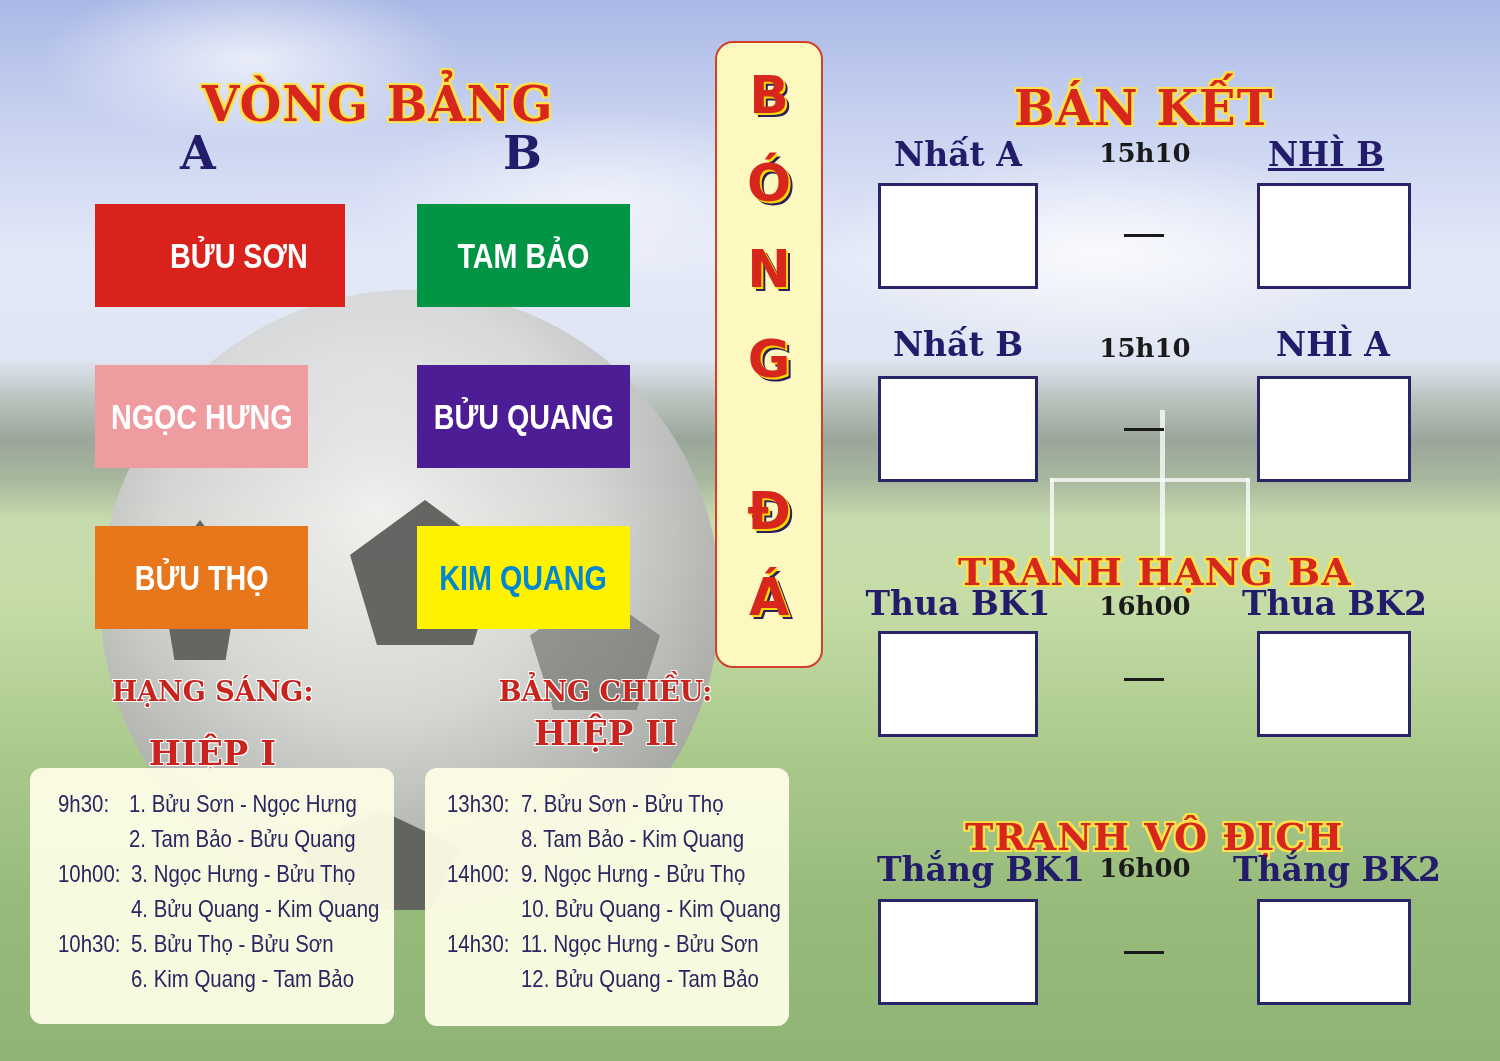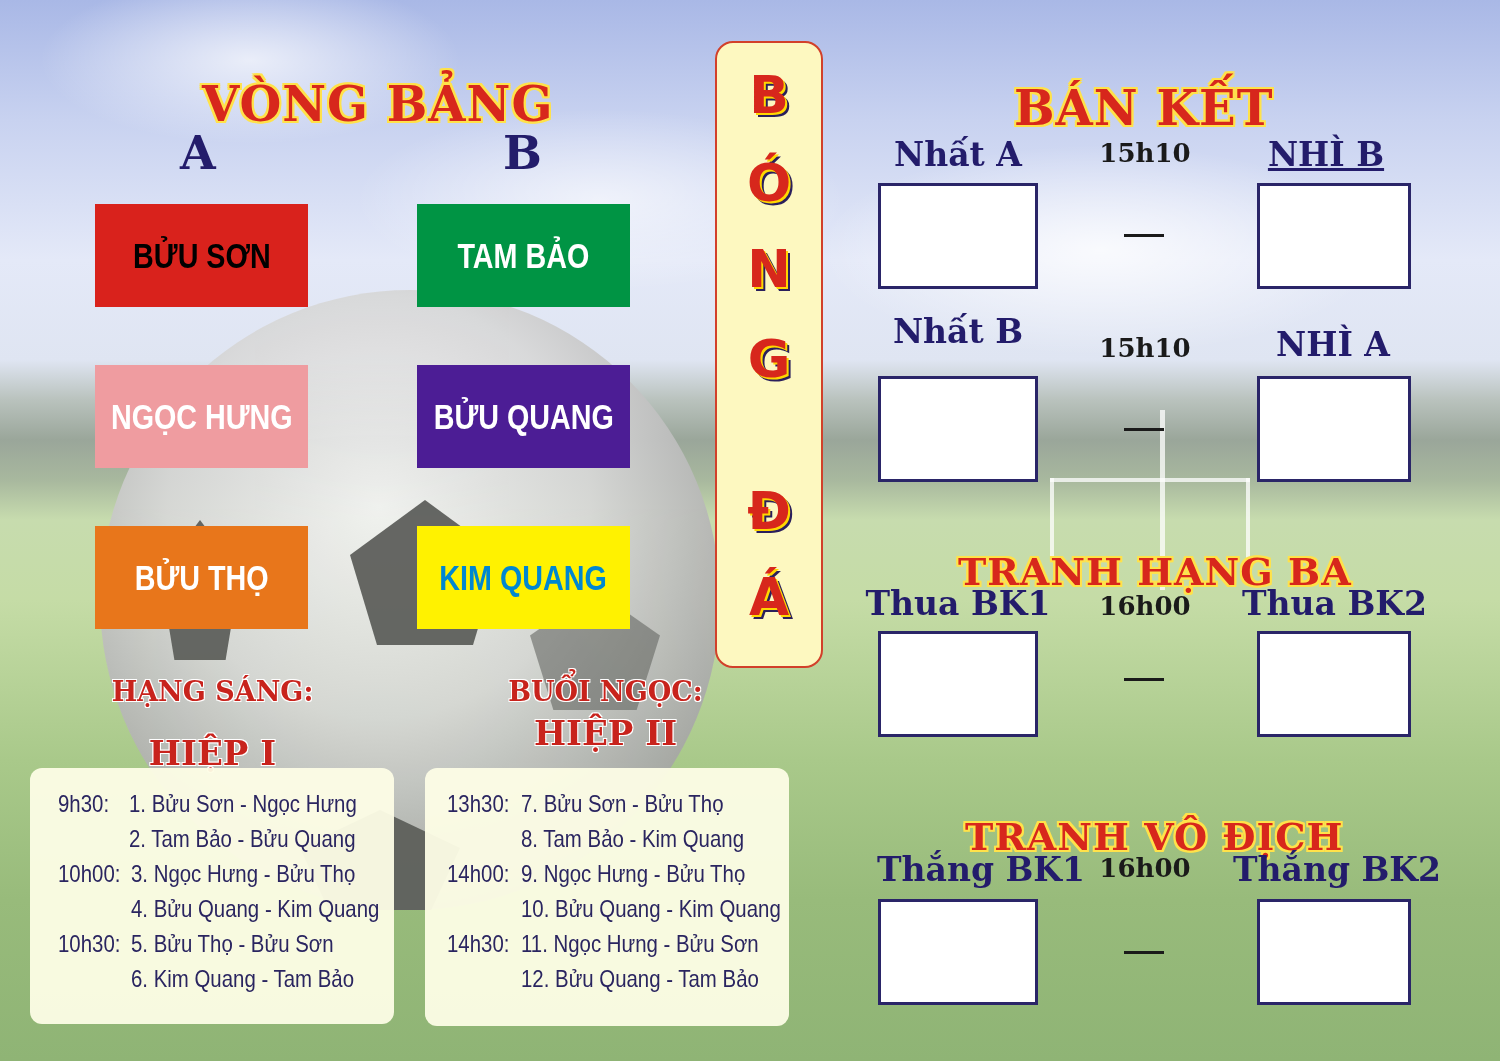--- a/index.html
+++ b/index.html
@@ -102,21 +102,21 @@
 <div class="goal-post" style="left:1160px;top:410px;width:5px;height:180px;"></div>
 <div class="goal-post" style="left:1050px;top:478px;width:200px;height:4px;"></div>
 <div class="goal-post" style="left:1050px;top:478px;width:4px;height:80px;"></div>
 <div class="goal-post" style="left:1246px;top:478px;width:4px;height:80px;"></div>
 
 <div class="title-red" style="left:202px;top:40px;font-size:48px;">VÒNG BẢNG</div>
 
 <div class="group-letter" style="left:180px;top:126px;">A</div>
 <div class="group-letter" style="left:503px;top:126px;">B</div>
 
-<div class="team" style="left:95px;top:204px;background:#d9221c;color:#000000;">
+<div class="team" style="left:95px;top:204px;background:#d9221c;color:#ffffff;padding-left:37px;">
     <span>BỬU SƠN</span>
   </div>
 <div class="team" style="left:95px;top:365px;background:#ef9ca0;color:#fff;">
     <span>NGỌC HƯNG</span>
   </div>
 <div class="team" style="left:95px;top:526px;background:#e8761b;color:#fff;">
     <span>BỬU THỌ</span>
   </div>
 
 <div class="team" style="left:417px;top:204px;background:#009444;color:#fff;">
@@ -133,21 +133,21 @@
   <div class="vletter" style="top:22px;">B</div>
   <div class="vletter" style="top:110px;">Ó</div>
   <div class="vletter" style="top:196px;">N</div>
   <div class="vletter" style="top:286px;">G</div>
   <div class="vletter" style="top:438px;">Đ</div>
   <div class="vletter" style="top:524px;">Á</div>
 </div>
 
 <div class="session" style="left:90px;top:676px;width:245px;font-size:27px;">HẠNG SÁNG:</div>
 <div class="session" style="left:90px;top:713px;width:245px;font-size:34px;margin-top:20px;">HIỆP I</div>
-<div class="session" style="left:478px;top:676px;width:255px;font-size:27px;">BUỔI NGỌC:</div>
+<div class="session" style="left:478px;top:676px;width:255px;font-size:27px;">BẢNG CHIỀU:</div>
 <div class="session" style="left:478px;top:713px;width:255px;font-size:34px;">HIỆP II</div>
 
 <div class="schedule" style="left:30px;top:768px;width:364px;height:256px;">
   <div class="sch-row" style="left:28px;top:22px;">9h30:</div>
   <div class="sch-row" style="left:99px;top:22px;">1. Bửu Sơn - Ngọc Hưng</div>
   <div class="sch-row" style="left:99px;top:57px;">2. Tam Bảo - Bửu Quang</div>
   <div class="sch-row" style="left:28px;top:92px;">10h00:</div>
   <div class="sch-row" style="left:101px;top:92px;">3. Ngọc Hưng - Bửu Thọ</div>
   <div class="sch-row" style="left:101px;top:127px;">4. Bửu Quang - Kim Quang</div>
   <div class="sch-row" style="left:28px;top:162px;">10h30:</div>
@@ -169,21 +169,21 @@
 
 <div class="title-red" style="left:1014px;top:44px;font-size:48px;">BÁN KẾT</div>
 
 <div class="label-blue" style="left:868px;top:135px;width:180px;">Nhất A</div>
 <div class="time" style="left:1085px;top:138px;width:120px;">15h10</div>
 <div class="label-blue" style="left:1236px;top:135px;width:180px;text-decoration:underline;">NHÌ B</div>
 <div class="score-box" style="left:878px;top:183px;"></div>
 <div class="dash" style="left:1124px;top:234px;"></div>
 <div class="score-box" style="left:1257px;top:183px;width:154px;"></div>
 
-<div class="label-blue" style="left:868px;top:312px;width:180px;">Nhất B</div>
+<div class="label-blue" style="left:868px;top:325px;width:180px;">Nhất B</div>
 <div class="time" style="left:1085px;top:333px;width:120px;">15h10</div>
 <div class="label-blue" style="left:1243px;top:325px;width:180px;">NHÌ A</div>
 <div class="score-box" style="left:878px;top:376px;"></div>
 <div class="dash" style="left:1124px;top:428px;"></div>
 <div class="score-box" style="left:1257px;top:376px;width:154px;"></div>
 
 <div class="title-red" style="left:958px;top:513px;font-size:38px;">TRANH HẠNG BA</div>
 <div class="label-blue" style="left:858px;top:584px;width:200px;">Thua BK1</div>
 <div class="time" style="left:1085px;top:591px;width:120px;">16h00</div>
 <div class="label-blue" style="left:1232px;top:584px;width:205px;">Thua BK2</div>

